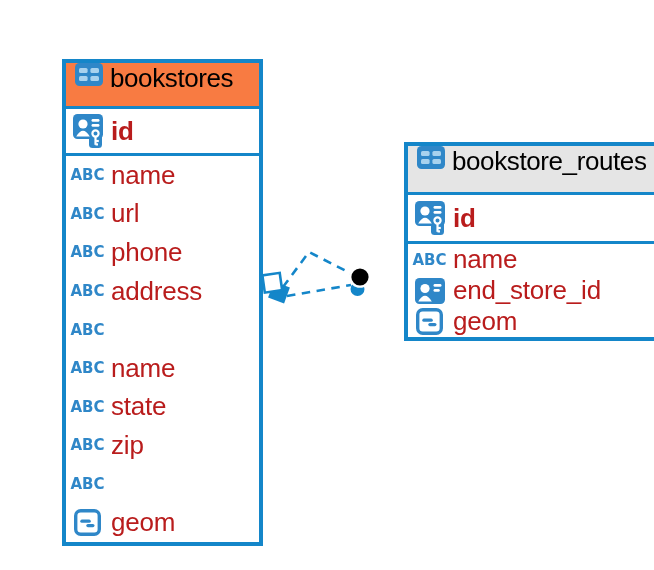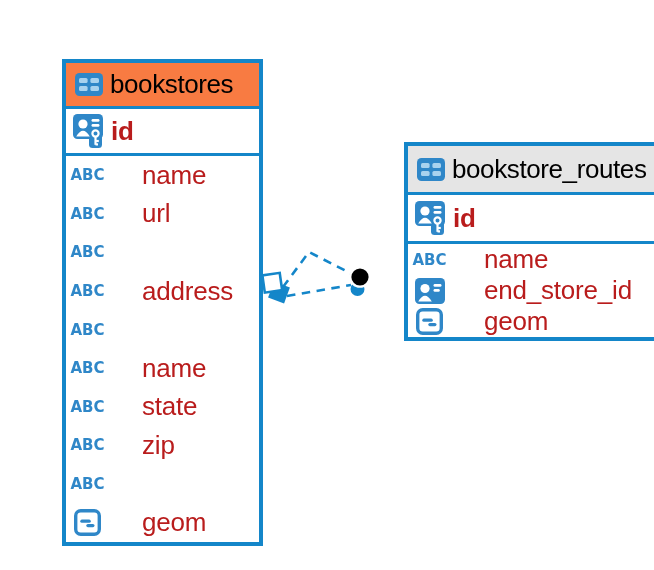--- a/index.html
+++ b/index.html
@@ -11,40 +11,40 @@
   .canvas{position:absolute;inset:0;background:#ffffff;}
   .er-table{
     position:absolute;background:#ffffff;
     border:4px solid #1486C9;box-sizing:border-box;
     display:flex;flex-direction:column;
   }
   #t-bookstores{left:62px;top:59px;width:201px;height:487px;}
   #t-routes{left:368px;top:142px;width:256px;height:199px;margin-left:36px;}
 
   .t-header{
-    display:flex;align-items:center;
+    display:flex;
     padding-left:9px;border-bottom:3px solid #1486C9;
   }
   #t-bookstores .t-header{flex:0 0 43px;background:#F87B42;}
   #t-routes .t-header{flex:0 0 46px;background:#E5E5E5;}
   .t-title{
     font-size:26px;color:#000;margin-left:7px;letter-spacing:-0.4px;
     white-space:nowrap;
   }
 
   .pk-row{
     display:flex;align-items:center;padding-left:3px;
     border-bottom:3px solid #1486C9;
   }
   #t-bookstores .pk-row{flex:0 0 44px;}
   #t-routes .pk-row{flex:0 0 46px;}
 
   .cols{flex:1;display:flex;flex-direction:column;}
   #t-routes .cols{padding-bottom:4px;}
-  .col-row{flex:1;display:flex;align-items:center;padding-left:3px;gap:31px;}
+  .col-row{flex:1;display:flex;align-items:center;padding-left:3px;}
 
   .icon-box{
     flex:0 0 37px;width:37px;display:flex;
     justify-content:center;align-items:center;
   }
   .pk-row .icon-box{align-items:flex-start;height:40px;padding-top:3px;box-sizing:border-box;}
   .col-label{
     font-size:26px;color:#b91c1c;margin-left:5px;letter-spacing:-0.2px;
     white-space:nowrap;
   }
@@ -108,20 +108,21 @@
       <div class="col-row">
         <span class="icon-box">
             <span class="abc">ABC</span>
           </span>
         <span class="col-label">url</span>
       </div>
       <div class="col-row">
         <span class="icon-box">
             <span class="abc">ABC</span>
           </span>
+        <span class="col-label">phone</span>
       </div>
       <div class="col-row">
         <span class="icon-box">
             <span class="abc">ABC</span>
           </span>
         <span class="col-label">address</span>
       </div>
       <div class="col-row">
         <span class="icon-box">
             <span class="abc">ABC</span>

